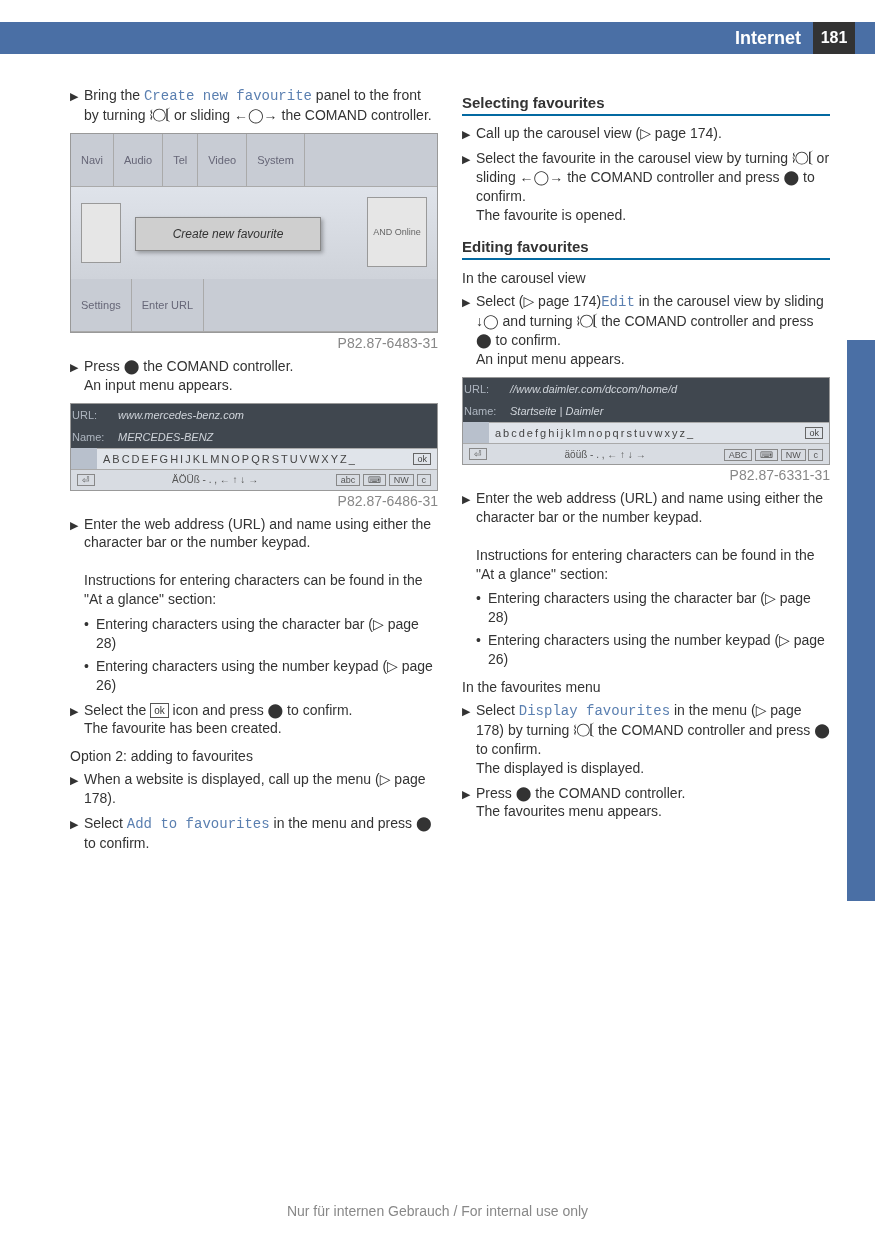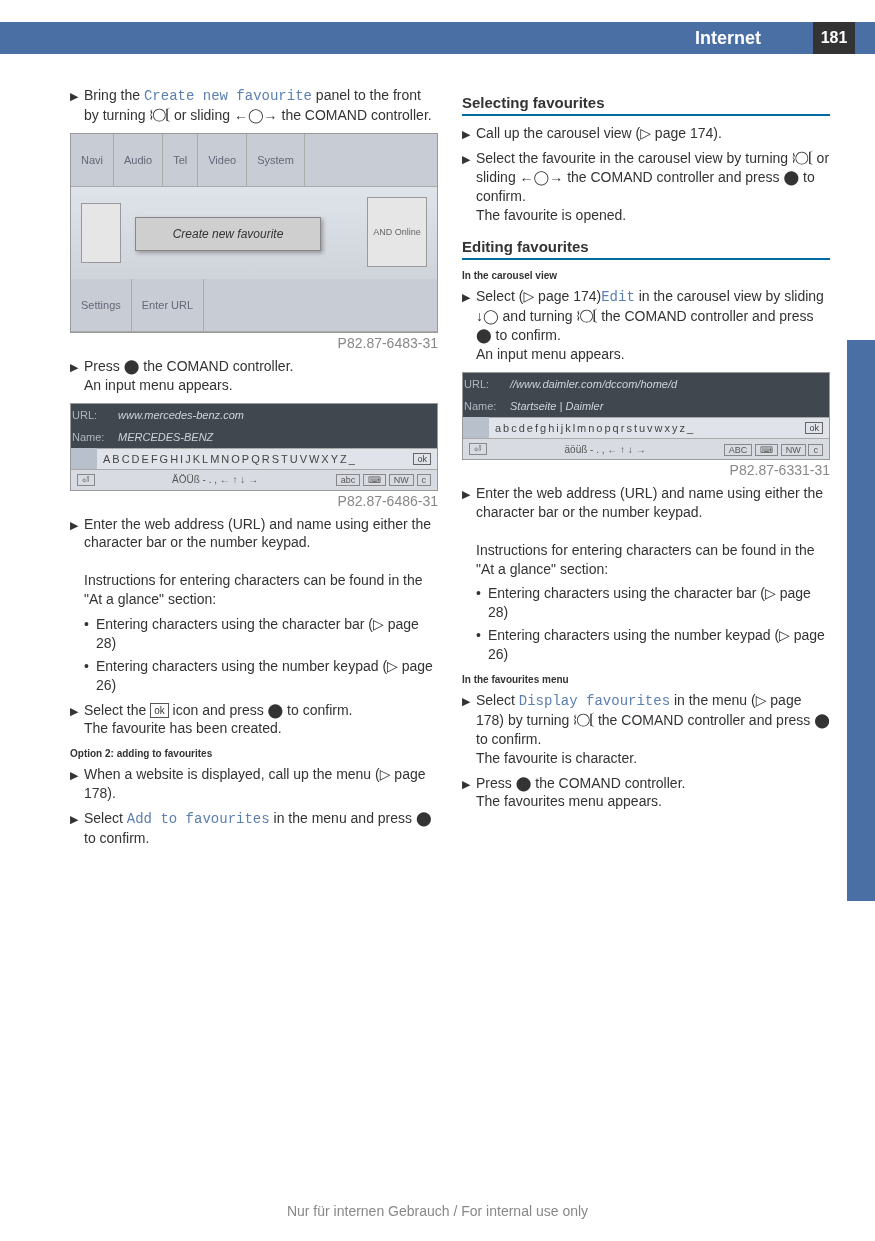--- a/index.html
+++ b/index.html
@@ -15,21 +15,20 @@
   .header-band {
     position: absolute;
     top: 22px;
     left: 0;
     right: 0;
     height: 32px;
     background: #4a6fa5;
     display: flex;
     justify-content: flex-end;
     align-items: center;
-    gap: 40px;
   }
   .header-title {
     color: white;
     font-weight: bold;
     font-size: 18px;
     margin-right: 12px;
   }
   .page-num-box {
     width: 42px;
     height: 32px;
@@ -85,22 +84,22 @@
   .sub-bullet .dot { flex: 0 0 12px; }
   .sub-bullet .body { flex: 1; }
   h3.section {
     font-size: 15px;
     font-weight: bold;
     border-bottom: 2px solid #0369a1;
     padding-bottom: 3px;
     margin: 14px 0 8px 0;
   }
   h4.sub {
-    font-size: 10px;
-    font-weight: bold;
+    font-size: 14px;
+    font-weight: normal;
     margin: 10px 0 6px 0;
   }
   .screenshot {
     width: 100%;
     margin: 8px 0 2px 0;
     border: 1px solid #999;
     background: #d0d4dc;
     font-size: 11px;
     color: #555;
   }
@@ -389,21 +388,21 @@
         <span class="dot">•</span>
         <span class="body">Entering characters using the number keypad (▷ page 26)</span>
       </div>
 
     <h4 class="sub">In the favourites menu</h4>
 
     <div class="step">
       <span class="tri">▶</span>
       <span class="body">
         <span>Select </span><span class="ui-label">Display favourites</span><span> in the menu (▷ page 178) by turning </span><span class="glyph">𝄔◯𝄕</span><span> the COMAND controller and press </span><span class="glyph">⬤</span><span> to confirm.</span><br>
-        <span>The favourite is character.</span>
+        <span>The displayed is displayed.</span>
       </span>
     </div>
 
     <div class="step">
       <span class="tri">▶</span>
       <span class="body">
         <span>Press </span><span class="glyph">⬤</span><span> the COMAND controller.</span><br>
         <span>The favourites menu appears.</span>
       </span>
     </div>

